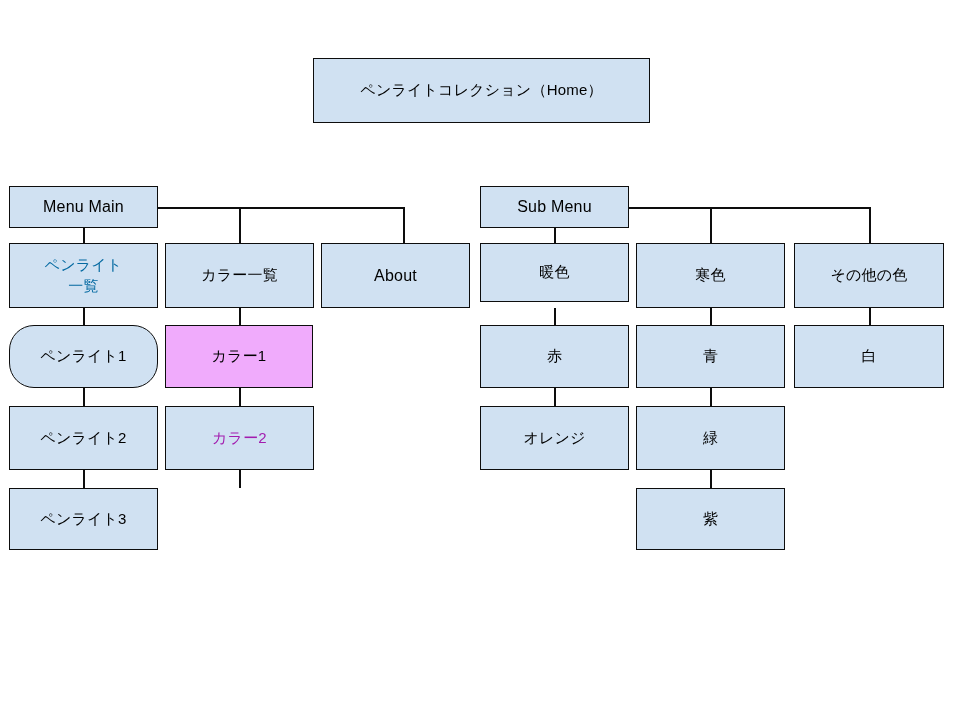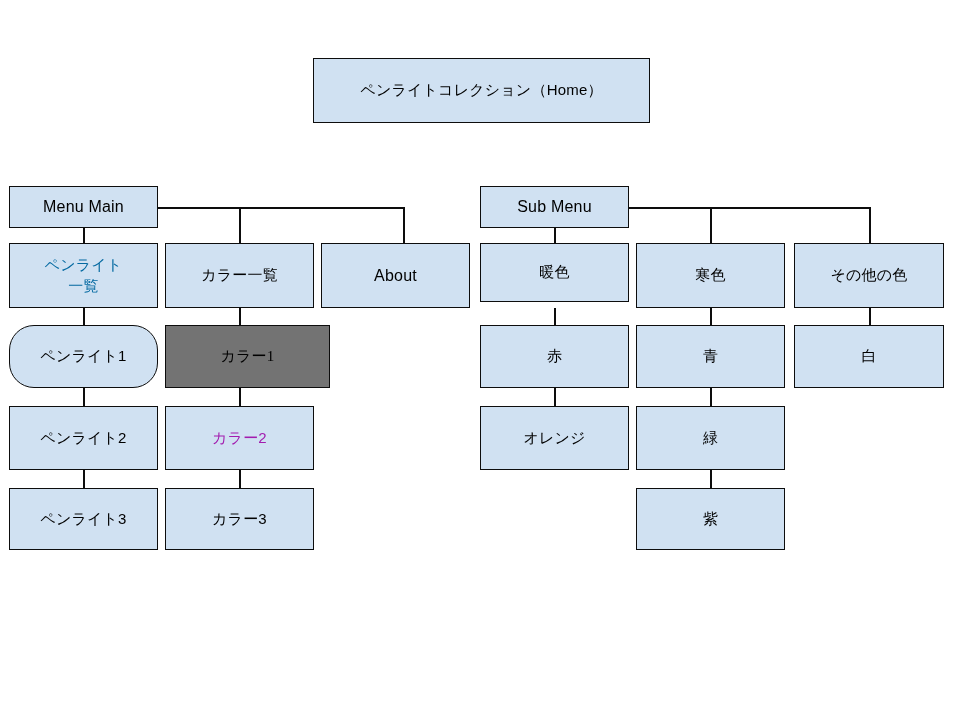--- a/index.html
+++ b/index.html
@@ -63,23 +63,22 @@
     <div class="connector v" style="left: 710px; top: 470px; height: 18px; background: rgb(13, 13, 13);"></div>
     <div class="connector v" style="left: 869px; top: 308px; height: 17px; background: rgb(13, 13, 13);"></div>
     <div class="node" style="left: 313px; top: 58px; width: 337px; height: 65px; background: rgb(208, 225, 242); border-color: rgb(13, 13, 13); color: rgb(0, 0, 0);">ペンライトコレクション（Home）</div>
     <div class="node latin" style="left: 9px; top: 186px; width: 149px; height: 42px; background: rgb(208, 225, 242); border-color: rgb(13, 13, 13); color: rgb(0, 0, 0);">Menu Main</div>
     <div class="node" style="left: 9px; top: 243px; width: 149px; height: 65px; background: rgb(208, 225, 242); border-color: rgb(13, 13, 13); color: #0369a1;">ペンライト
 一覧</div>
     <div class="node" style="left: 9px; top: 325px; width: 149px; height: 63px; background: rgb(208, 225, 242); border-color: rgb(13, 13, 13); color: rgb(0, 0, 0); border-radius: 25px;">ペンライト1</div>
     <div class="node" style="left: 9px; top: 406px; width: 149px; height: 64px; background: rgb(208, 225, 242); border-color: rgb(13, 13, 13); color: rgb(0, 0, 0);">ペンライト2</div>
     <div class="node" style="left: 9px; top: 488px; width: 149px; height: 62px; background: rgb(208, 225, 242); border-color: rgb(13, 13, 13); color: rgb(0, 0, 0);">ペンライト3</div>
     <div class="node" style="left: 165px; top: 243px; width: 149px; height: 65px; background: rgb(208, 225, 242); border-color: rgb(13, 13, 13); color: rgb(0, 0, 0);">カラー一覧</div>
-    <div class="node" style="left: 165px; top: 325px; width: 165px; height: 63px; background: #737373; border-color: rgb(13, 13, 13); color: rgb(0, 0, 0); font-family: Liberation Serif, serif;">カラー1</div>
+    <div class="node" style="left: 165px; top: 325px; width: 148px; height: 63px; background: #f0abfc; border-color: rgb(13, 13, 13); color: rgb(0, 0, 0);">カラー1</div>
     <div class="node" style="left: 165px; top: 406px; width: 149px; height: 64px; background: rgb(208, 225, 242); border-color: rgb(13, 13, 13); color: #a21caf;">カラー2</div>
-    <div class="node" style="left: 165px; top: 488px; width: 149px; height: 62px; background: rgb(208, 225, 242); border-color: rgb(13, 13, 13); color: rgb(0, 0, 0);">カラー3</div>
     <div class="node latin" style="left: 480px; top: 186px; width: 149px; height: 42px; background: rgb(208, 225, 242); border-color: rgb(13, 13, 13); color: rgb(0, 0, 0);">Sub Menu</div>
     <div class="node latin" style="left: 321px; top: 243px; width: 149px; height: 65px; background: rgb(208, 225, 242); border-color: rgb(13, 13, 13); color: rgb(0, 0, 0);">About</div>
     <div class="node" style="left: 480px; top: 243px; width: 149px; height: 59px; background: rgb(208, 225, 242); border-color: rgb(13, 13, 13); color: rgb(0, 0, 0);">暖色</div>
     <div class="node" style="left: 480px; top: 325px; width: 149px; height: 63px; background: rgb(208, 225, 242); border-color: rgb(13, 13, 13); color: rgb(0, 0, 0);">赤</div>
     <div class="node" style="left: 480px; top: 406px; width: 149px; height: 64px; background: rgb(208, 225, 242); border-color: rgb(13, 13, 13); color: rgb(0, 0, 0);">オレンジ</div>
     <div class="node" style="left: 636px; top: 243px; width: 149px; height: 65px; background: rgb(208, 225, 242); border-color: rgb(13, 13, 13); color: rgb(0, 0, 0);">寒色</div>
     <div class="node" style="left: 636px; top: 325px; width: 149px; height: 63px; background: rgb(208, 225, 242); border-color: rgb(13, 13, 13); color: rgb(0, 0, 0);">青</div>
     <div class="node" style="left: 636px; top: 406px; width: 149px; height: 64px; background: rgb(208, 225, 242); border-color: rgb(13, 13, 13); color: rgb(0, 0, 0);">緑</div>
     <div class="node" style="left: 636px; top: 488px; width: 149px; height: 62px; background: rgb(208, 225, 242); border-color: rgb(13, 13, 13); color: rgb(0, 0, 0);">紫</div>
     <div class="node" style="left: 794px; top: 243px; width: 150px; height: 65px; background: rgb(208, 225, 242); border-color: rgb(13, 13, 13); color: rgb(0, 0, 0);">その他の色</div>

